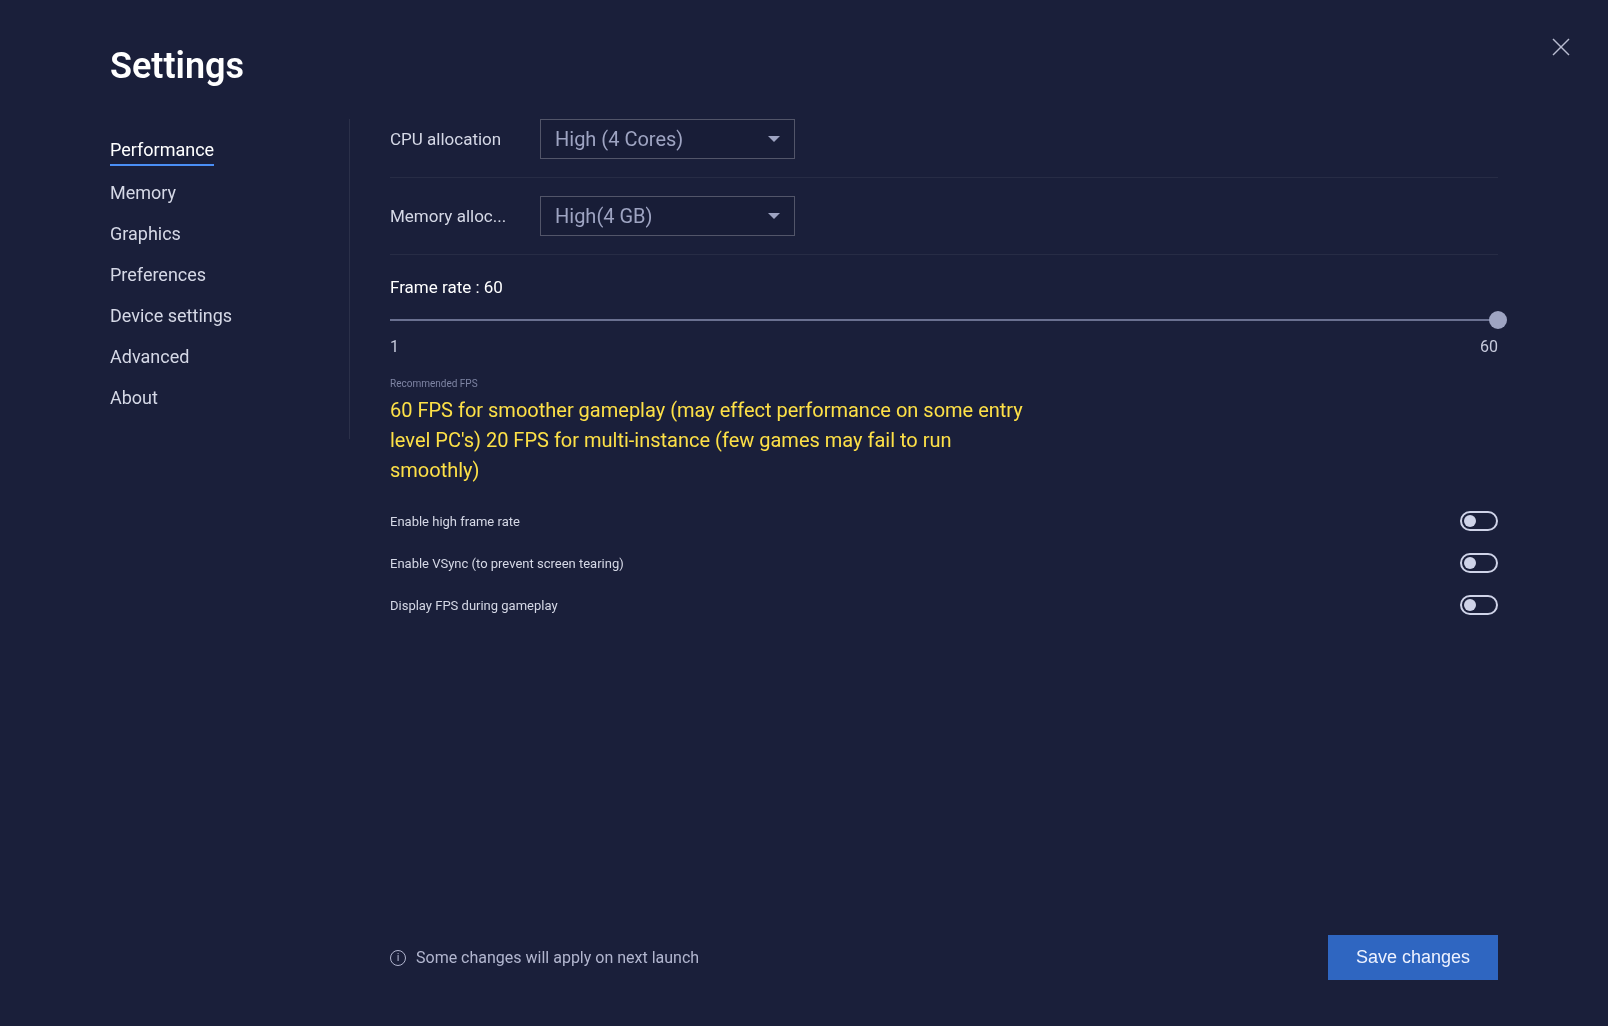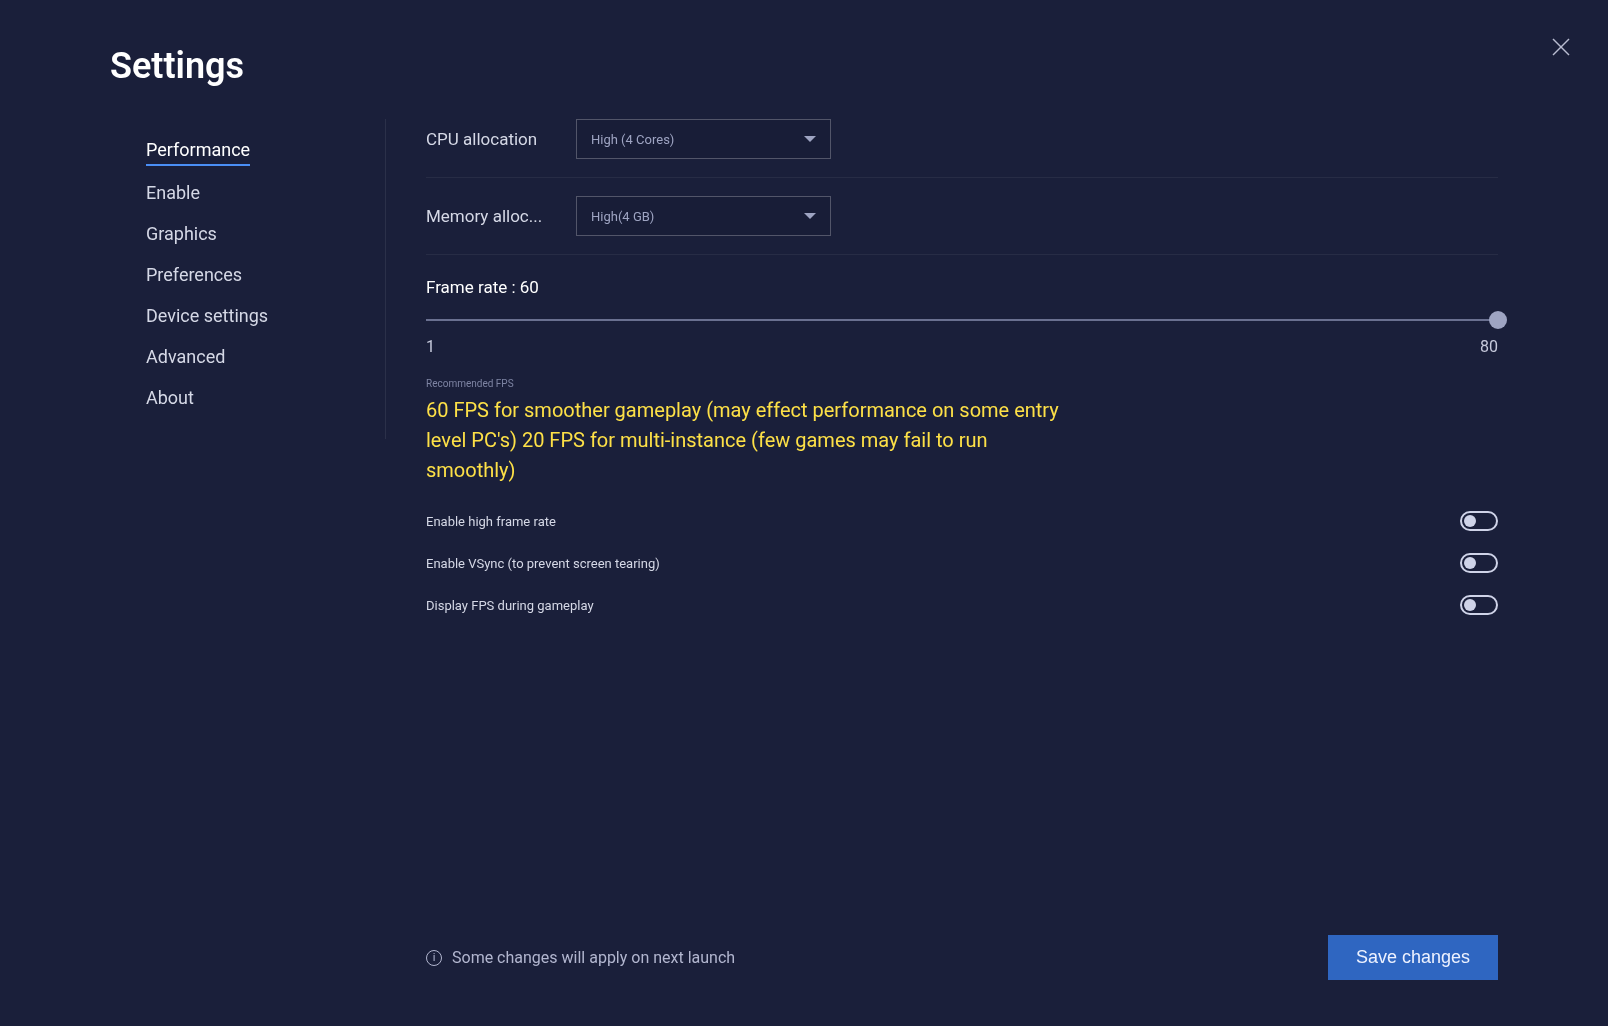--- a/index.html
+++ b/index.html
@@ -35,21 +35,20 @@
   }
   .body {
     display: flex;
     height: calc(100% - 80px);
   }
   .sidebar {
     width: 240px;
     border-right: 1px solid rgba(255,255,255,0.08);
     padding-top: 10px;
     height: 320px;
-    margin-left: 36px;
   }
   .sidebar-item {
     font-size: 18px;
     color: #d5d8e6;
     padding: 10px 0;
     cursor: pointer;
     display: inline-block;
     clear: both;
   }
   .sidebar-row { display: block; }
@@ -85,21 +84,21 @@
   .select {
     width: 255px;
     height: 40px;
     border: 1px solid rgba(255,255,255,0.25);
     background: rgba(0,0,0,0.05);
     display: flex;
     align-items: center;
     justify-content: space-between;
     padding: 0 14px;
     color: #9ea4c2;
-    font-size: 13px;
+    font-size: 20px;
     cursor: pointer;
   }
   .select .caret {
     width: 0; height: 0;
     border-left: 6px solid transparent;
     border-right: 6px solid transparent;
     border-top: 6px solid #9ea4c2;
   }
   .slider-section {
     padding: 22px 0 14px 0;
@@ -224,21 +223,21 @@
       <line x1="4" y1="4" x2="20" y2="20"></line>
         <line x1="20" y1="4" x2="4" y2="20"></line>
     </svg>
   </div>
 
   <h1 class="title">Settings</h1>
 
   <div class="body">
     <nav class="sidebar">
       <div class="sidebar-row"><span class="sidebar-item active">Performance</span></div>
-      <div class="sidebar-row"><span class="sidebar-item">Enable</span></div>
+      <div class="sidebar-row"><span class="sidebar-item">Memory</span></div>
       <div class="sidebar-row"><span class="sidebar-item">Graphics</span></div>
       <div class="sidebar-row"><span class="sidebar-item">Preferences</span></div>
       <div class="sidebar-row"><span class="sidebar-item">Device settings</span></div>
       <div class="sidebar-row"><span class="sidebar-item">Advanced</span></div>
       <div class="sidebar-row"><span class="sidebar-item">About</span></div>
     </nav>
 
     <div class="content">
 
       <div class="row">
@@ -258,21 +257,21 @@
       </div>
 
       <div class="slider-section">
         <div class="slider-label">Frame rate : 60</div>
         <div class="slider">
           <div class="slider-bar"></div>
           <div class="slider-thumb"></div>
         </div>
         <div class="slider-ticks">
           <span>1</span>
-          <span>80</span>
+          <span>60</span>
         </div>
         <div class="fps-note-title">Recommended FPS</div>
         <div class="fps-note-body">60 FPS for smoother gameplay (may effect performance on some entry level PC's) 20 FPS for multi-instance (few games may fail to run smoothly)</div>
 
         <div class="toggle-row">
           <span class="toggle-label">Enable high frame rate</span>
           <div class="toggle">
               <div class="knob"></div>
             </div>
         </div>

